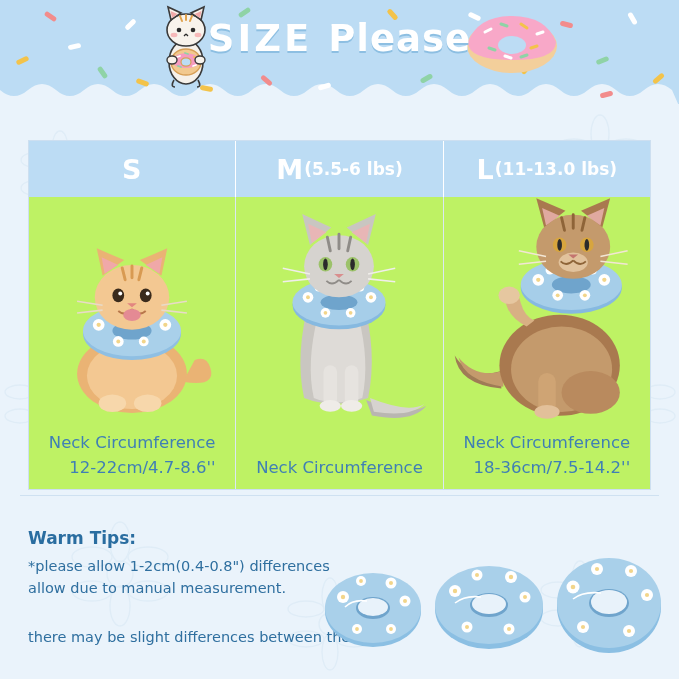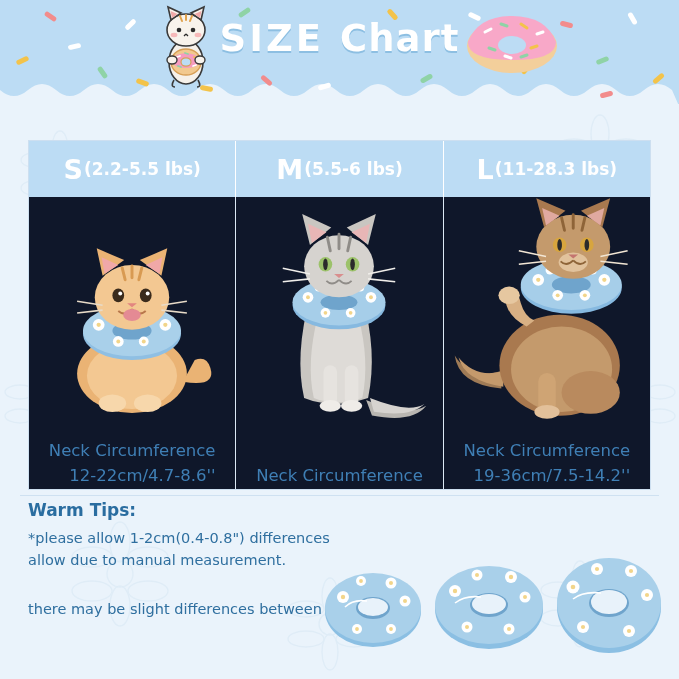--- a/index.html
+++ b/index.html
@@ -109,21 +109,22 @@
     flex: 1;
     display: flex;
   }
   .td {
     flex: 1 1 0;
     position: relative;
     display: flex;
     flex-direction: column;
     align-items: center;
     justify-content: flex-end;
-    background: #0f172a;
+    padding-bottom: 8px;
+    background: #bef264;
   }
   .td + .td { border-left: 1px solid #dbe8f4; }
   .cat-img {
     position: absolute;
     left: 0; right: 0;
     top: 4px;
     height: 224px;
     display: flex;
     align-items: flex-end;
     justify-content: center;
@@ -146,20 +147,21 @@
     top: 500px; left: 28px;
     width: 400px;
     z-index: 2;
     color: #2f6f9f;
   }
   .tips-title {
     font-size: 17px;
     font-weight: bold;
     color: #2a6da0;
     margin-bottom: 7px;
+    margin-top: 28px;
   }
   .tips p {
     font-size: 14.5px;
     line-height: 1.55;
     color: #2f6f9f;
     margin-bottom: 4px;
   }
 
   
   .products {
@@ -253,21 +255,21 @@
         <line x1="56" y1="12" x2="62" y2="16" stroke="#f3c34a"></line>
         <line x1="72" y1="22" x2="78" y2="20" stroke="#ffffff"></line>
         <line x1="24" y1="36" x2="30" y2="38" stroke="#8fd3a6"></line>
         <line x1="66" y1="36" x2="72" y2="34" stroke="#f3c34a"></line>
         <line x1="40" y1="44" x2="46" y2="46" stroke="#ffffff"></line>
         <line x1="56" y1="45" x2="62" y2="43" stroke="#8fd3a6"></line>
       </g>
     </svg>
 
     <div class="header-title">
-      <span class="sz">SIZE </span><span>Chart</span>
+      <span class="sz">SIZE </span><span>Please</span>
     </div>
 
     <svg class="header-wave" viewBox="0 0 679 22" preserveAspectRatio="none">
       <path d="M0 6 q14 12 28 0 q14 -12 28 0 q14 12 28 0 q14 -12 28 0 q14 12 28 0 q14 -12 28 0 q14 12 28 0 q14 -12 28 0 q14 12 28 0 q14 -12 28 0 q14 12 28 0 q14 -12 28 0 q14 12 28 0 q14 -12 28 0 q14 12 28 0 q14 -12 28 0 q14 12 28 0 q14 -12 28 0 q14 12 28 0 q14 -12 28 0 q14 12 28 0 q14 -12 28 0 q14 12 28 0 q14 -12 28 0 L679 22 L0 22 Z" fill="#eaf3fb"></path>
     </svg>
   </div>
 
   <svg class="bg-deco" viewBox="0 0 679 575">
     <g fill="none" stroke="#d5e6f3" stroke-width="1.4">
       <g transform="translate(60,70)">
@@ -334,29 +336,28 @@
           <ellipse cx="-22" cy="-14" rx="17" ry="8"></ellipse>
       </g>
     </g>
   </svg>
 
   <div class="table-wrap">
 
     <div class="thead">
       <div class="th">
         <span class="sz-letter">S</span>
-          <span class="sz-range">(2.2-5.5 lbs)</span>
       </div>
       <div class="th">
         <span class="sz-letter">M</span>
           <span class="sz-range">(5.5-6 lbs)</span>
       </div>
       <div class="th">
         <span class="sz-letter">L</span>
-          <span class="sz-range">(11-28.3 lbs)</span>
+          <span class="sz-range">(11-13.0 lbs)</span>
       </div>
     </div>
 
     <div class="tbody">
 
       <div class="td">
         <div class="cat-img">
           <svg viewBox="0 0 200 220" width="196" height="220">
 
             <ellipse cx="100" cy="170" rx="56" ry="40" fill="#eab374"></ellipse>
@@ -534,21 +535,21 @@
             <g stroke="#f2e6d4" stroke-width="1.6">
               <line x1="104" y1="78" x2="76" y2="72"></line>
                 <line x1="104" y1="83" x2="76" y2="86"></line>
               <line x1="160" y1="78" x2="188" y2="72"></line>
                 <line x1="160" y1="83" x2="188" y2="86"></line>
             </g>
           </svg>
         </div>
         <div class="meas">
           <span class="l1">Neck Circumference</span>
-          <span class="l2">19-36cm/7.5-14.2''</span>
+          <span class="l2">18-36cm/7.5-14.2''</span>
         </div>
       </div>
 
     </div>
   </div>
 
   <div class="divider"></div>
 
   <div class="tips">
     <div class="tips-title">Warm Tips:</div>

